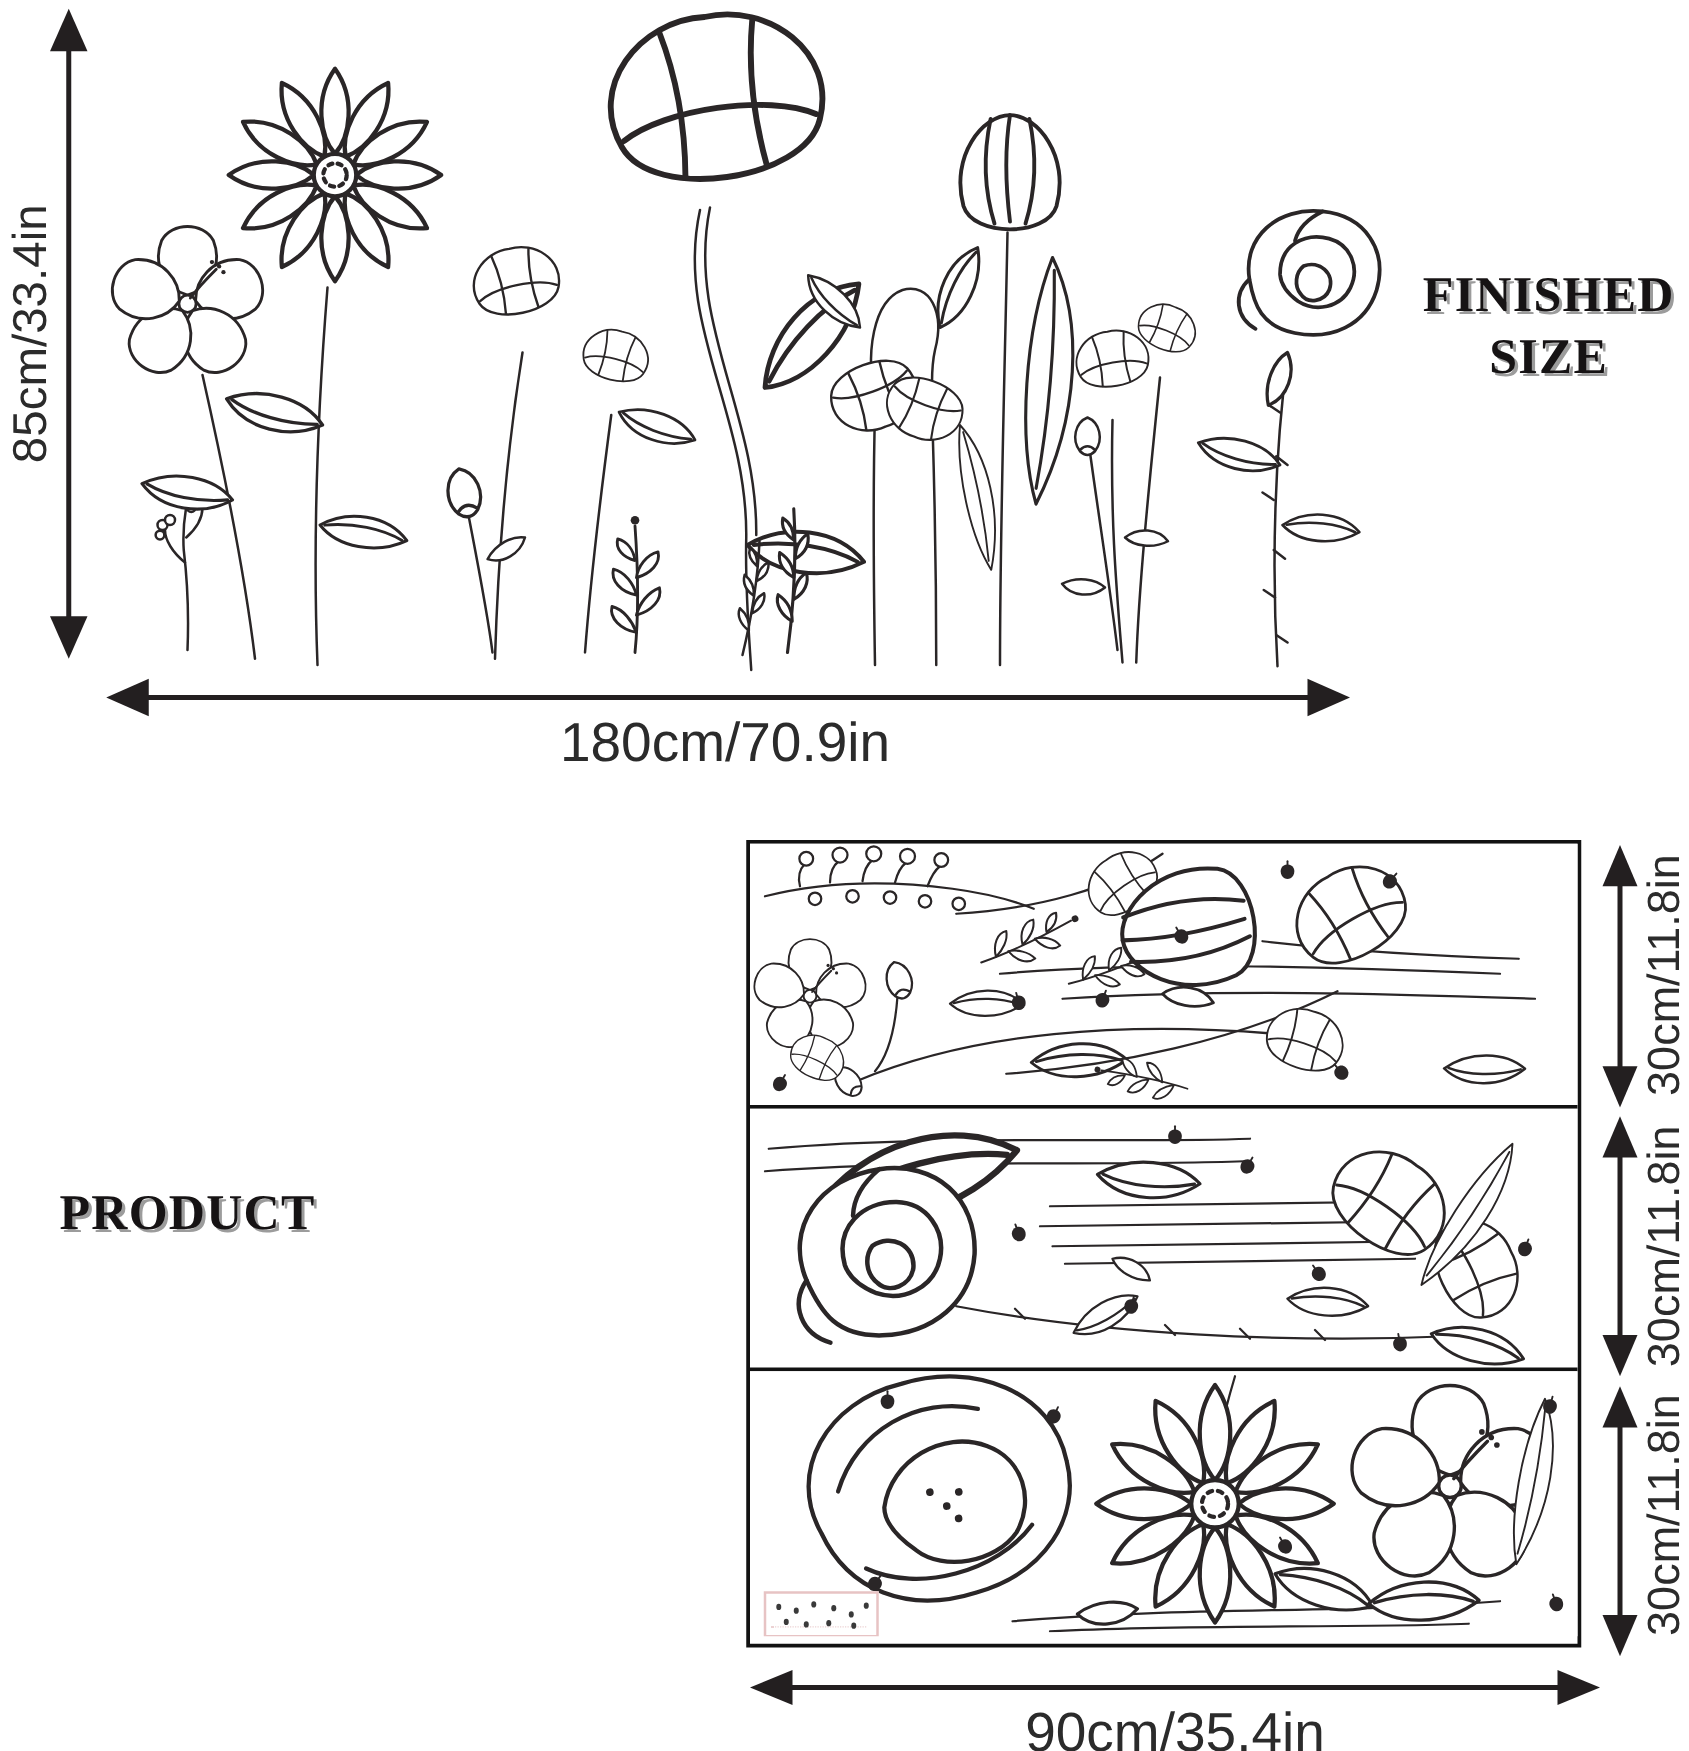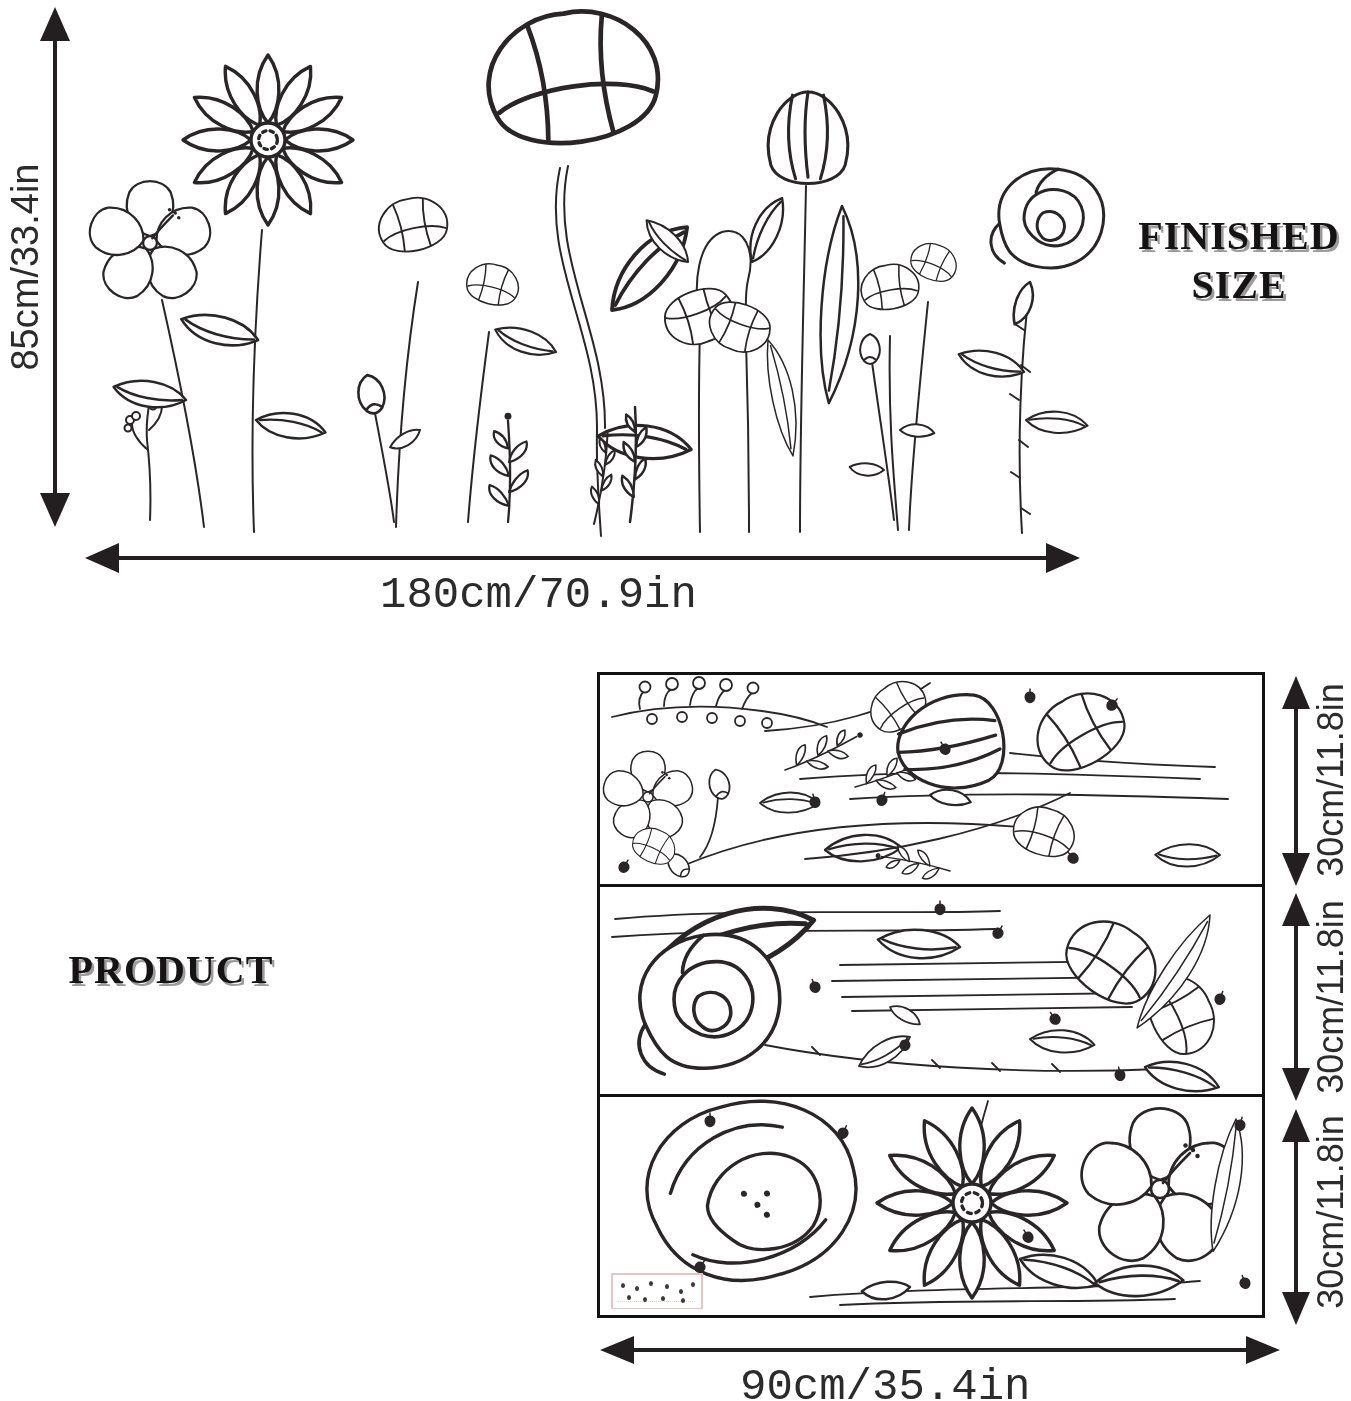--- a/index.html
+++ b/index.html
@@ -1,20 +1,20 @@
 <!DOCTYPE html>
 <html><head>
 <meta charset="utf-8">
 <style>
   html,body{margin:0;padding:0;background:#ffffff;}
   body{width:1351px;height:1401px;position:relative;overflow:hidden;
        font-family:"Liberation Sans",sans-serif;color:#231f20;}
   .abs{position:absolute;}
-  .dim-label{position:absolute;font-size:44px;color:#2b2b2b;
-             font-family:Liberation Mono, monospace;letter-spacing:0px;}
+  .dim-label{position:absolute;font-size:44px;color:#2b2b2b;text-align:center;
+             font-family:Liberation Sans, sans-serif;letter-spacing:0px;}
   .vlabel{position:absolute;display:flex;align-items:center;justify-content:center;
           transform:rotate(-90deg);transform-origin:center;font-size:38px;color:#2b2b2b;
           font-family:"Liberation Sans",sans-serif;white-space:nowrap;}
   .vlabel.small{font-size:36px;}
   .fancy{position:absolute;font-family:"Liberation Serif",serif;font-weight:700;
          font-size:40px;line-height:1.22;color:#161314;text-align:center;letter-spacing:1px;
          text-shadow:2.5px 2.5px 0 #9c9c9c;}
   #sheets{position:absolute;left:597px;top:672px;width:668px;height:646px;
           border:3px solid #121212;box-sizing:border-box;background:#fff;}
   .sheet{position:relative;width:100%;box-sizing:border-box;overflow:hidden;background:#fff;}
@@ -281,21 +281,21 @@
 
 <div class="vlabel" style="left:-105px;top:245px;width:260px;height:44px;">85cm/33.4in</div>
 
 <div class="dim-label" style="left:380px;top:570px;width:400px;">180cm/70.9in</div>
 
 <div class="fancy" style="left:1124px;top:212px;width:230px;">
   <div>FINISHED</div>
   <div>SIZE</div>
 </div>
 
-<div class="fancy" style="left:0px;top:946px;width:300px;padding-left:21px;">
+<div class="fancy" style="left:0px;top:946px;width:300px;">
   <div>PRODUCT</div>
 </div>
 
 <div class="vlabel small" style="left:1221px;top:760px;width:220px;height:40px;">30cm/11.8in</div>
 <div class="vlabel small" style="left:1221px;top:977px;width:220px;height:40px;">30cm/11.8in</div>
 <div class="vlabel small" style="left:1221px;top:1192px;width:220px;height:40px;">30cm/11.8in</div>
 
 <div class="dim-label" style="left:740px;top:1362px;width:400px;">90cm/35.4in</div>
 
 <div id="sheets">

